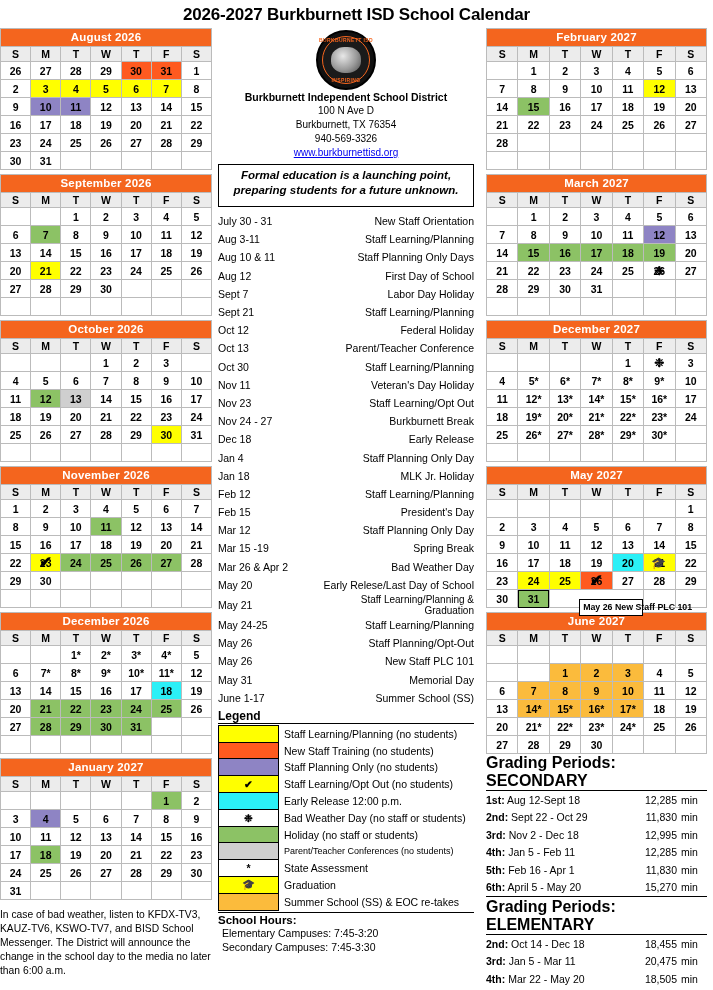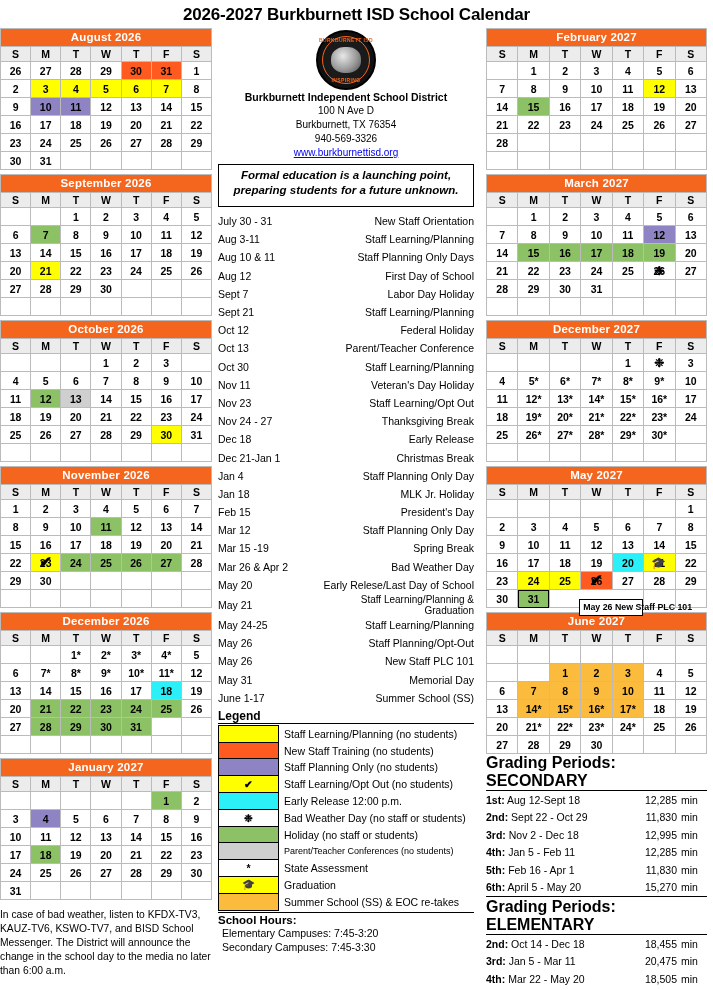--- a/index.html
+++ b/index.html
@@ -678,37 +678,37 @@
           <tr>
             <td class="d">Nov 11</td>
             <td class="n">Veteran's Day Holiday</td>
           </tr>
           <tr>
             <td class="d">Nov 23</td>
             <td class="n">Staff Learning/Opt Out</td>
           </tr>
           <tr>
             <td class="d">Nov 24 - 27</td>
-            <td class="n">Thanksgiving Break</td>
+            <td class="n">Burkburnett Break</td>
           </tr>
           <tr>
             <td class="d">Dec 18</td>
             <td class="n">Early Release</td>
           </tr>
           <tr>
-            <td class="d">Dec 21-Jan 1</td>
-            <td class="n">Christmas Break</td>
-          </tr>
-          <tr>
             <td class="d">Jan 4</td>
             <td class="n">Staff Planning Only Day</td>
           </tr>
           <tr>
             <td class="d">Jan 18</td>
             <td class="n">MLK Jr. Holiday</td>
+          </tr>
+          <tr>
+            <td class="d">Feb 12</td>
+            <td class="n">Staff Learning/Planning</td>
           </tr>
           <tr>
             <td class="d">Feb 15</td>
             <td class="n">President's Day</td>
           </tr>
           <tr>
             <td class="d">Mar 12</td>
             <td class="n">Staff Planning Only Day</td>
           </tr>
           <tr>

